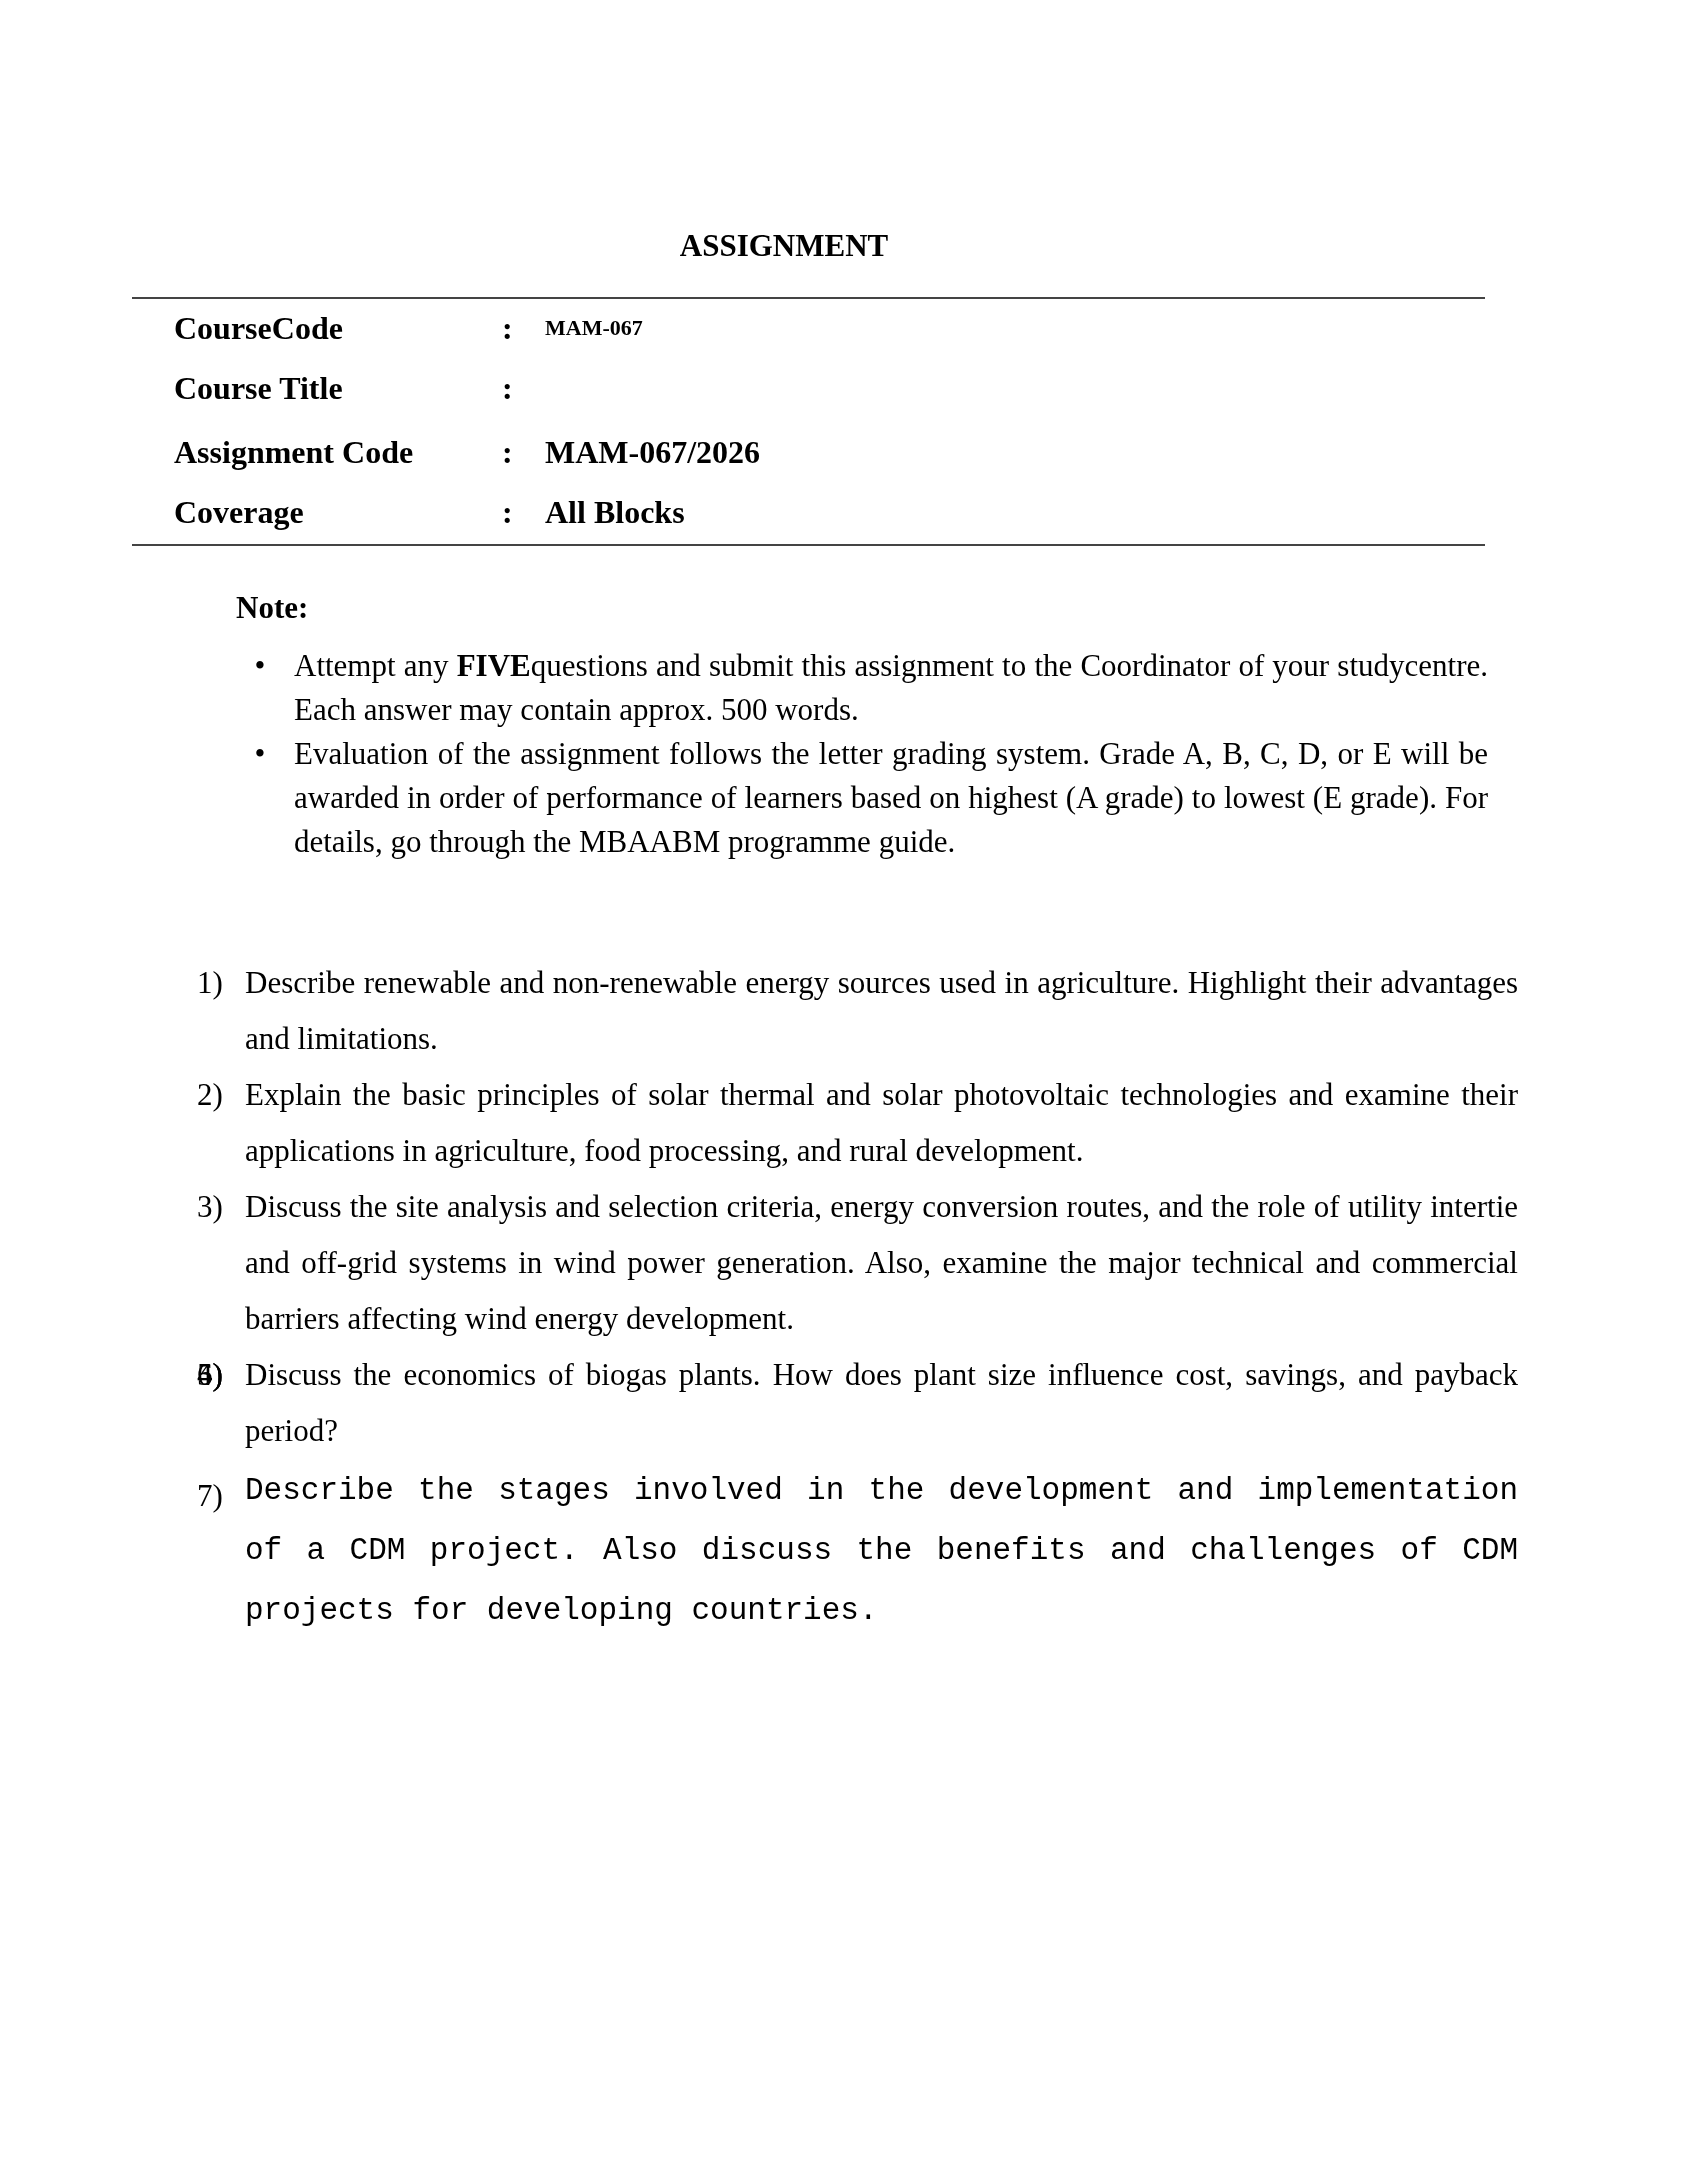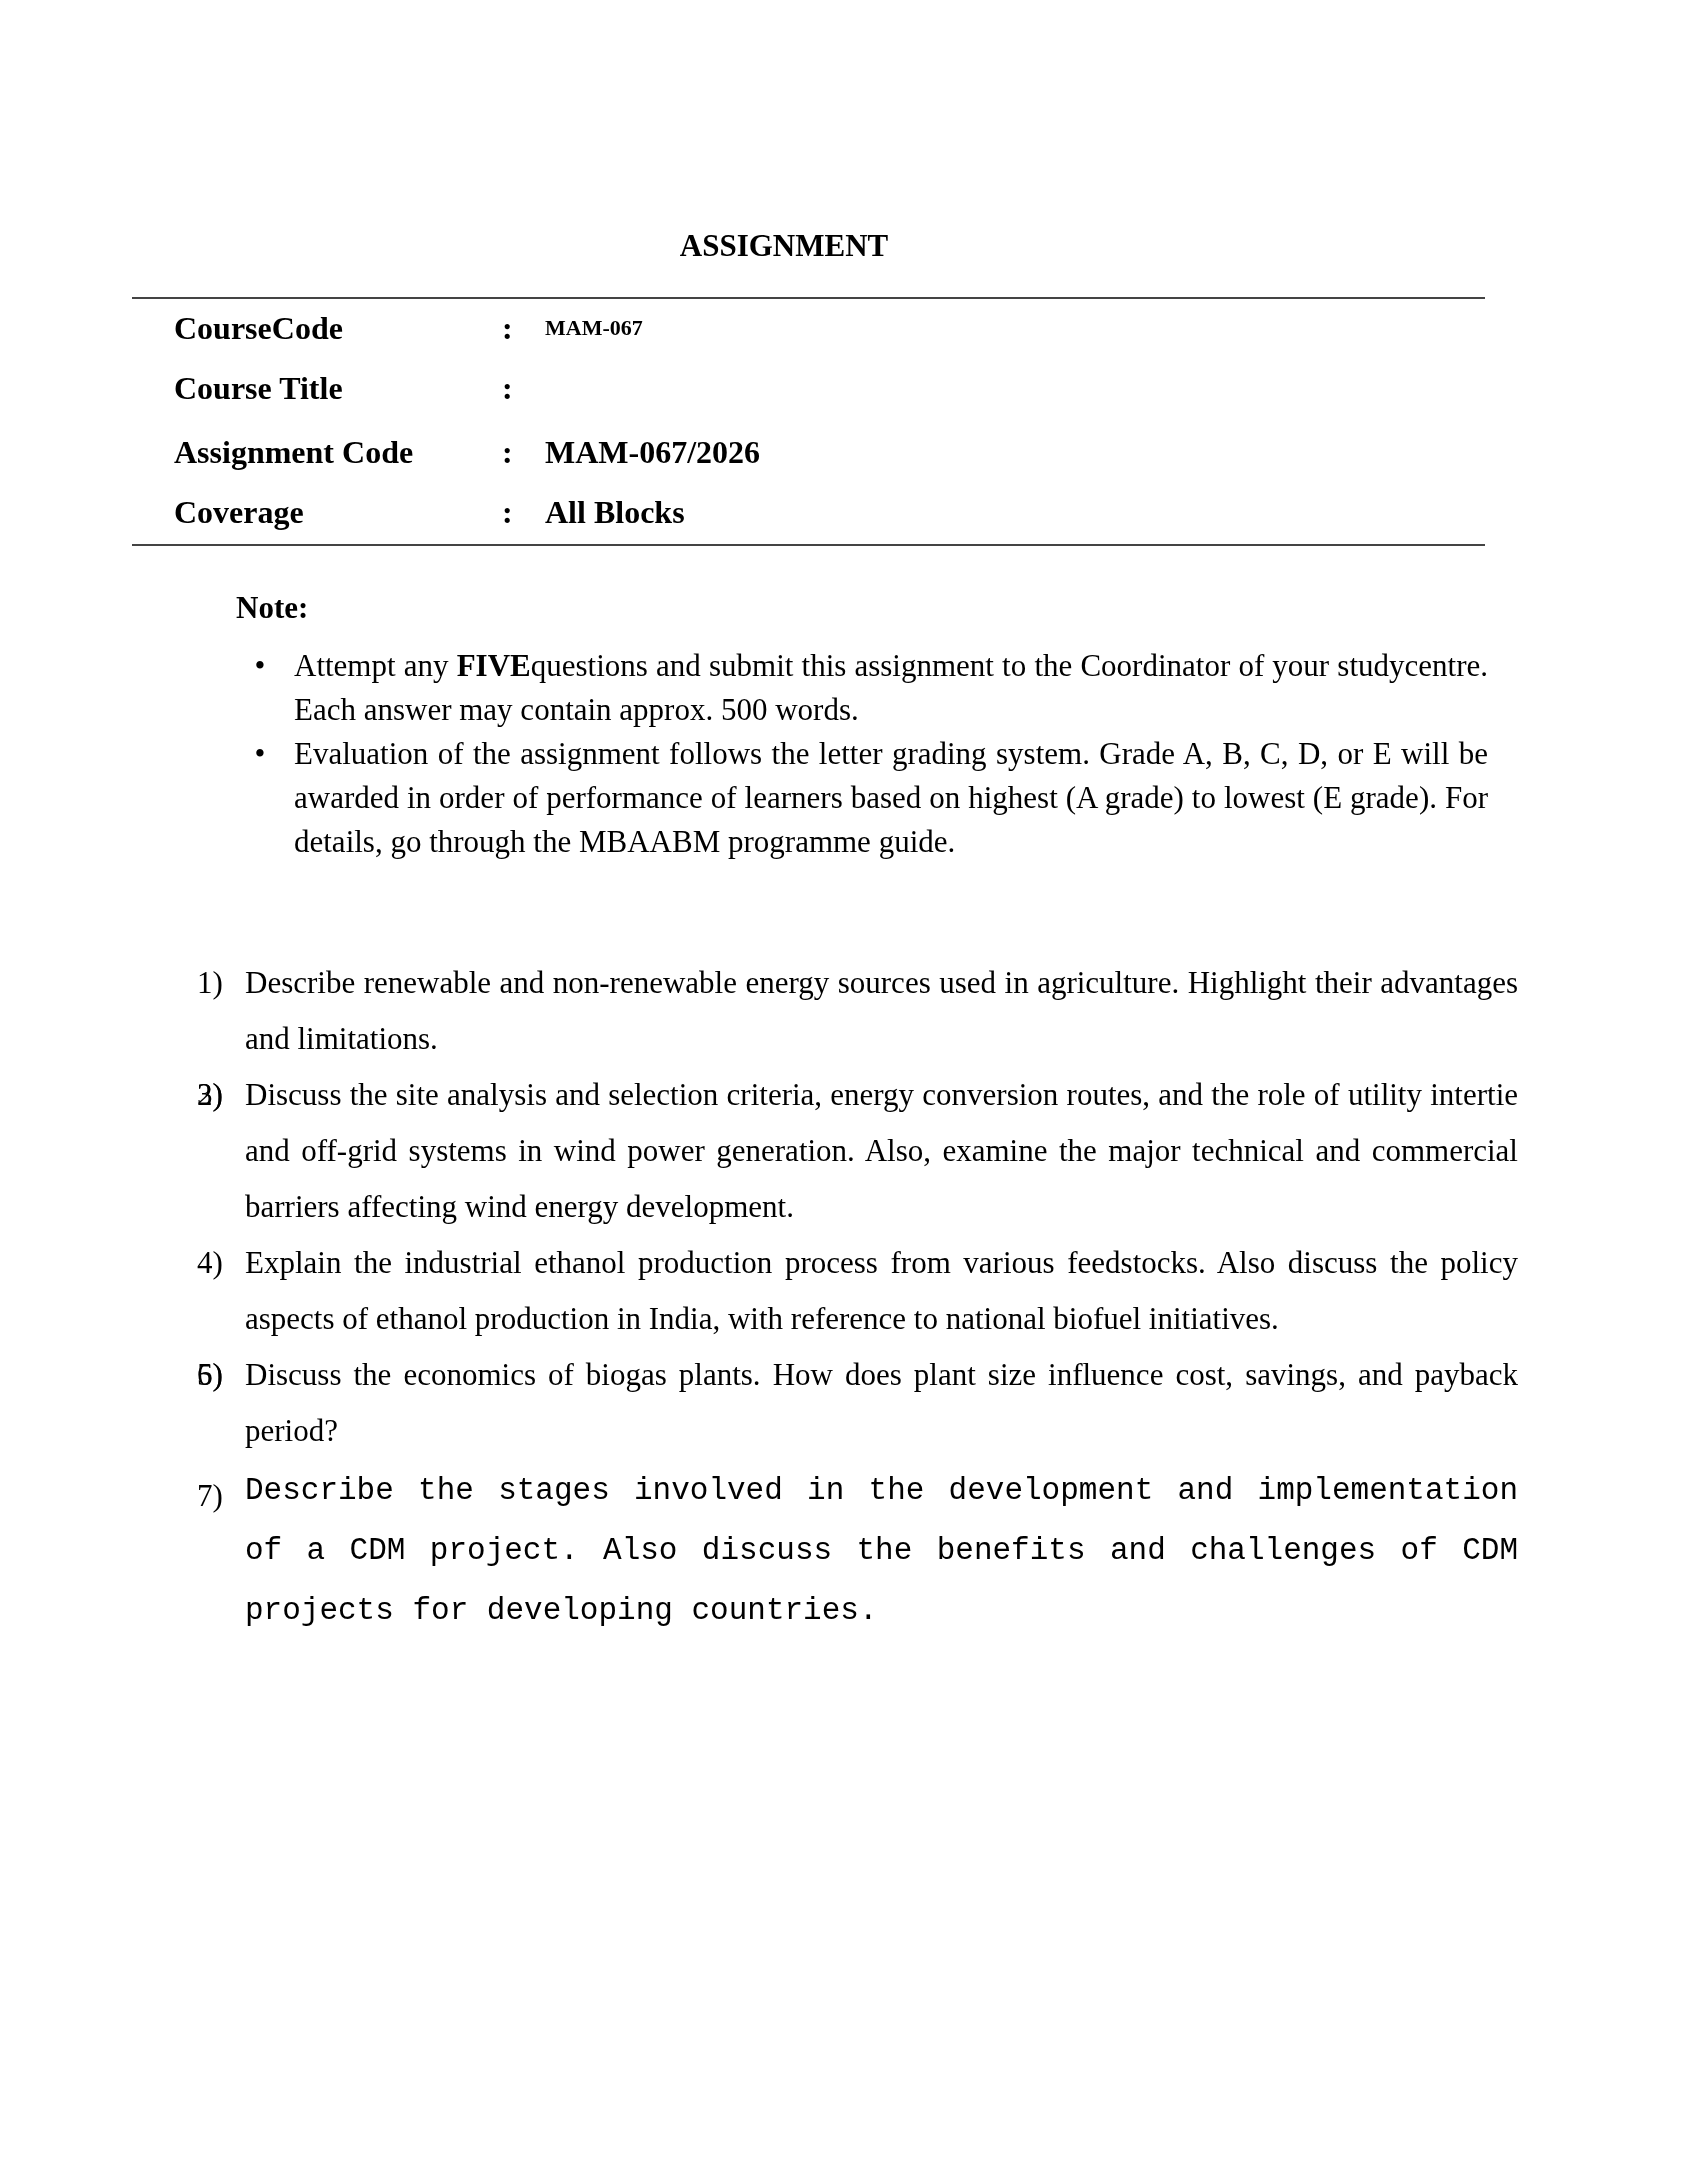--- a/index.html
+++ b/index.html
@@ -94,28 +94,28 @@
   </li>
 </ul>
 
 <ol class="questions">
   <li>
     <span class="qnum">1)</span>
     <span class="qtext">Describe renewable and non-renewable energy sources used in agriculture. Highlight their advantages and limitations.</span>
   </li>
   <li>
     <span class="qnum">2)</span>
+    <span class="qtext">Explain the basic principles of solar thermal and solar photovoltaic technologies and examine their applications in agriculture, food processing, and rural development.</span>
   </li>
   <li>
     <span class="qnum">3)</span>
     <span class="qtext">Discuss the site analysis and selection criteria, energy conversion routes, and the role of utility intertie and off-grid systems in wind power generation. Also, examine the major technical and commercial barriers affecting wind energy development.</span>
   </li>
   <li>
     <span class="qnum">4)</span>
-    <span class="qtext">Explain the industrial ethanol production process from various feedstocks. Also discuss the policy aspects of ethanol production in India, with reference to national biofuel initiatives.</span>
   </li>
   <li>
     <span class="qnum">5)</span>
   </li>
   <li>
     <span class="qnum">6)</span>
     <span class="qtext">Discuss the economics of biogas plants. How does plant size influence cost, savings, and payback period?</span>
   </li>
   <li class="tight">
     <span class="qnum" style="top:7px">7)</span>

